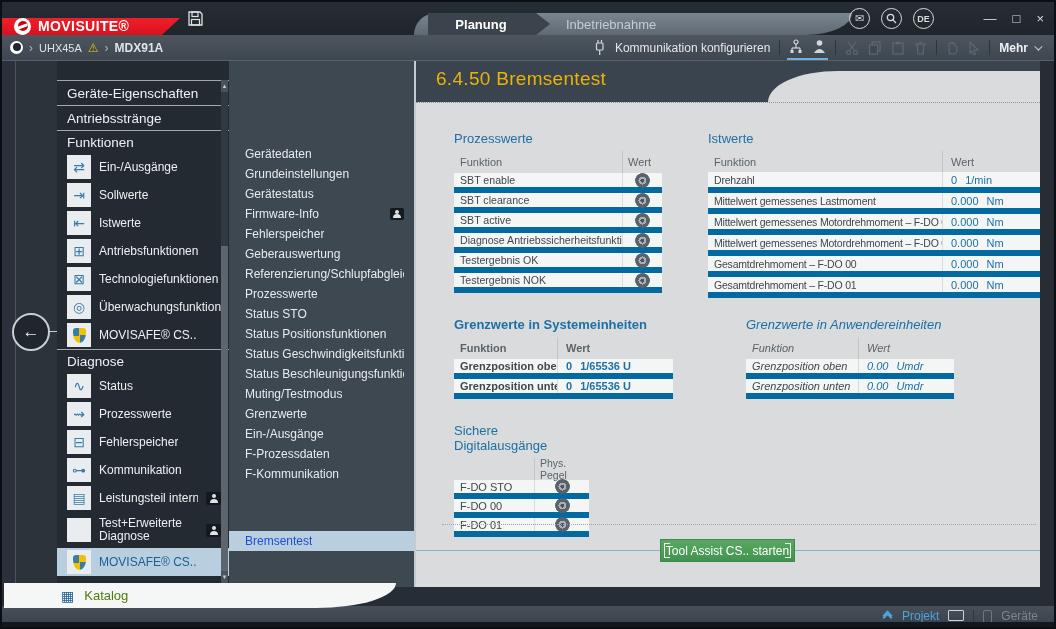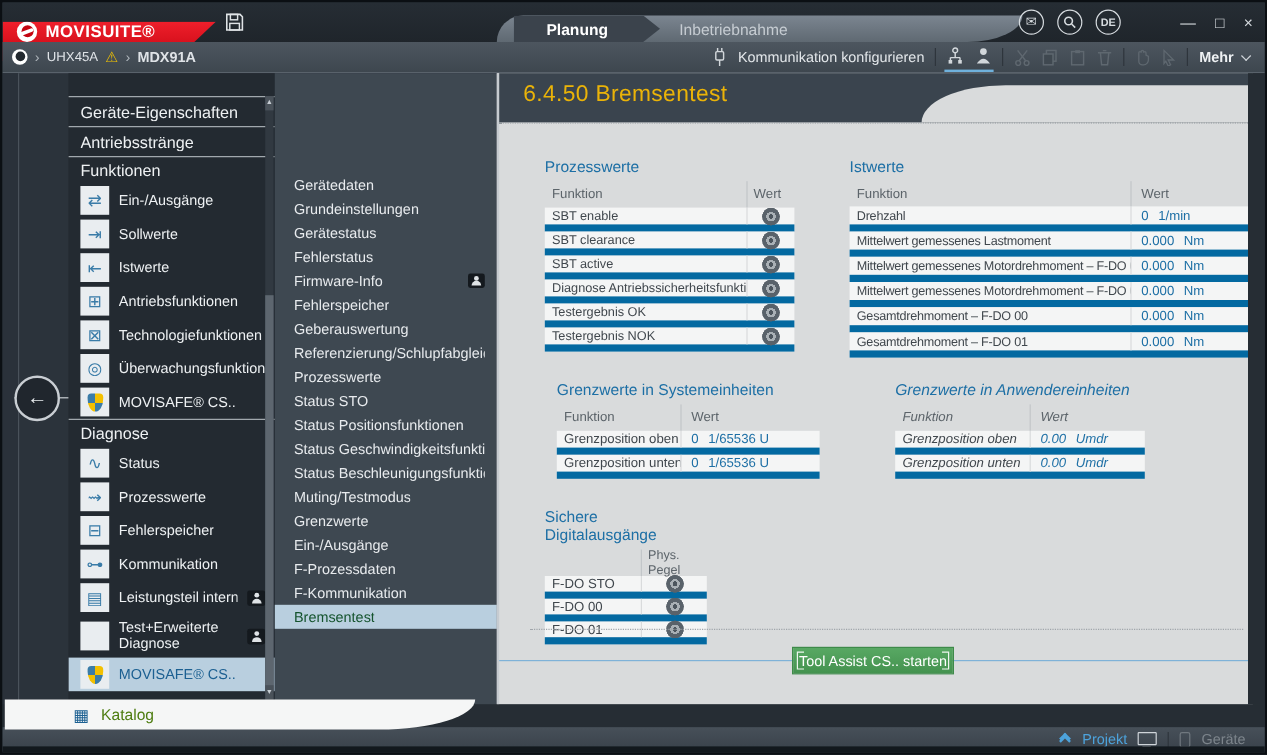--- a/index.html
+++ b/index.html
@@ -78,21 +78,21 @@
   .scrollarrow { position:absolute; right:1px; width:7px; height:12px; background:#4a525a; color:#c6ccd2; font-size:6px; display:flex; align-items:center; justify-content:center; }
   .sa-up{ top:19px; } .sa-dn{ bottom:4px; }
   .backbtn { position:absolute; left:10px; top:311px; width:38px; height:38px; border-radius:50%;
              background:#20262d; border:2px solid #c9ced3; color:#e9ecef; font-size:17px;
              display:flex; align-items:center; justify-content:center; z-index:5; }
   .backline { position:absolute; left:10px; top:329px; width:45px; height:1px; background:#c9ced3; z-index:4; }
 
   .nav2 { position:absolute; left:227px; top:59px; width:185px; height:526px; background:#3e4851; padding-top:83px; }
   .n2row { height:20px; display:flex; align-items:center; padding:0 10px 0 16px; color:#e8ebee; font-size:12px; white-space:nowrap; }
   .n2row .badge { width:14px; height:12px; }
-  .k2-sel { background:#b9cfdf; color:#14532d; }
+  .k2-sel { background:#b9cfdf; color:#1d4ed8;margin-top:47px; }
 
   
   .main { position:absolute; left:412px; top:59px; width:630px; height:526px; background:#d9dbdc; border-left:2px solid #c6cbd0; }
   .banner { position:absolute; left:0; top:0; width:100%; height:41px; background:#3a444e; }
   .swoosh { position:absolute; left:352px; top:10px; right:0; height:31px; background:#d9dbdc; border-top-left-radius:70px 31px; }
   .banner-title { position:absolute; left:20px; top:7px; color:#eab308; font-size:19px; font-weight:300; letter-spacing:.3px; }
   .dotline { position:absolute; left:0; right:0; top:41px; border-top:1px dotted #8f969b; }
 
   .sect-title { color:#1d6fa5; font-size:13px; margin-bottom:5px; }
   .tbl { background:transparent; }
@@ -105,21 +105,21 @@
   .cv .unit { margin-left:8px; }
   .cv.center { justify-content:center; padding-left:0; }
   .led { width:15px; height:15px; border-radius:50%;
          background:radial-gradient(circle at 50% 50%, #4c555d 0 2px, #a9b0b5 2px 4px, #59626a 4px 7.5px, rgba(0,0,0,0) 7.5px); }
 
   .sec-proz { position:absolute; left:38px; top:70px; width:208px; }
   .sec-proz .cl{ width:168px; font-size:10.6px;} .sec-proz .cv{ width:40px; } .sec-proz .hl{width:168px;} .sec-proz .hv{width:40px; padding-left:5px;}
   .sec-ist { position:absolute; left:292px; top:70px; width:338px; }
   .sec-ist .cl{ width:234px; font-size:10.5px; letter-spacing:-.2px; } .sec-ist .cv{ width:104px; } .sec-ist .hl{width:234px;} .sec-ist .hv{width:104px;}
   .sec-ist .trow, .sec-ist .thead { height:21px; }
-  .sec-gsys { position:absolute; left:48px; top:256px; width:219px; }
+  .sec-gsys { position:absolute; left:38px; top:256px; width:219px;font-weight:bold; }
   .sec-gsys .cl{ width:103px; } .sec-gsys .cv{ width:116px; } .sec-gsys .hl{width:103px;} .sec-gsys .hv{width:116px;}
   .sec-ganw { position:absolute; left:330px; top:256px; width:208px;font-style:italic; }
   .sec-ganw .cl{ width:112px; } .sec-ganw .cv{ width:96px; } .sec-ganw .hl{width:112px;} .sec-ganw .hv{width:96px;}
   .sec-dig { position:absolute; left:38px; top:362px; width:135px; }
   .sec-dig .cl{ width:80px; } .sec-dig .cv{ width:55px; } .sec-dig .hl{width:80px;} .sec-dig .hv{width:55px; font-size:10.5px; padding-left:5px;}
   .sec-dig .trow { height:19px; }
 
   .dotline2 { position:absolute; left:26px; right:8px; top:463px; border-top:1px dotted #a0a5aa; }
   .blueline { position:absolute; left:0; right:0; top:489px; height:1px; background:#7fb2d8; }
   .gbtn { position:absolute; left:244px; top:478px; width:135px; height:23px;
@@ -407,24 +407,20 @@
       <div class="n2row">
         <span class="nlabel">Grundeinstellungen</span>
 
       </div>
 
       <div class="n2row">
         <span class="nlabel">Gerätestatus</span>
 
       </div>
 
-      <div class="n2row">
-        <span class="nlabel">Fehlerstatus</span>
-
-      </div>
 
       <div class="n2row">
         <span class="nlabel">Firmware-Info</span>
         <span class="badge"></span>
       </div>
 
       <div class="n2row">
         <span class="nlabel">Fehlerspeicher</span>
 
       </div>

